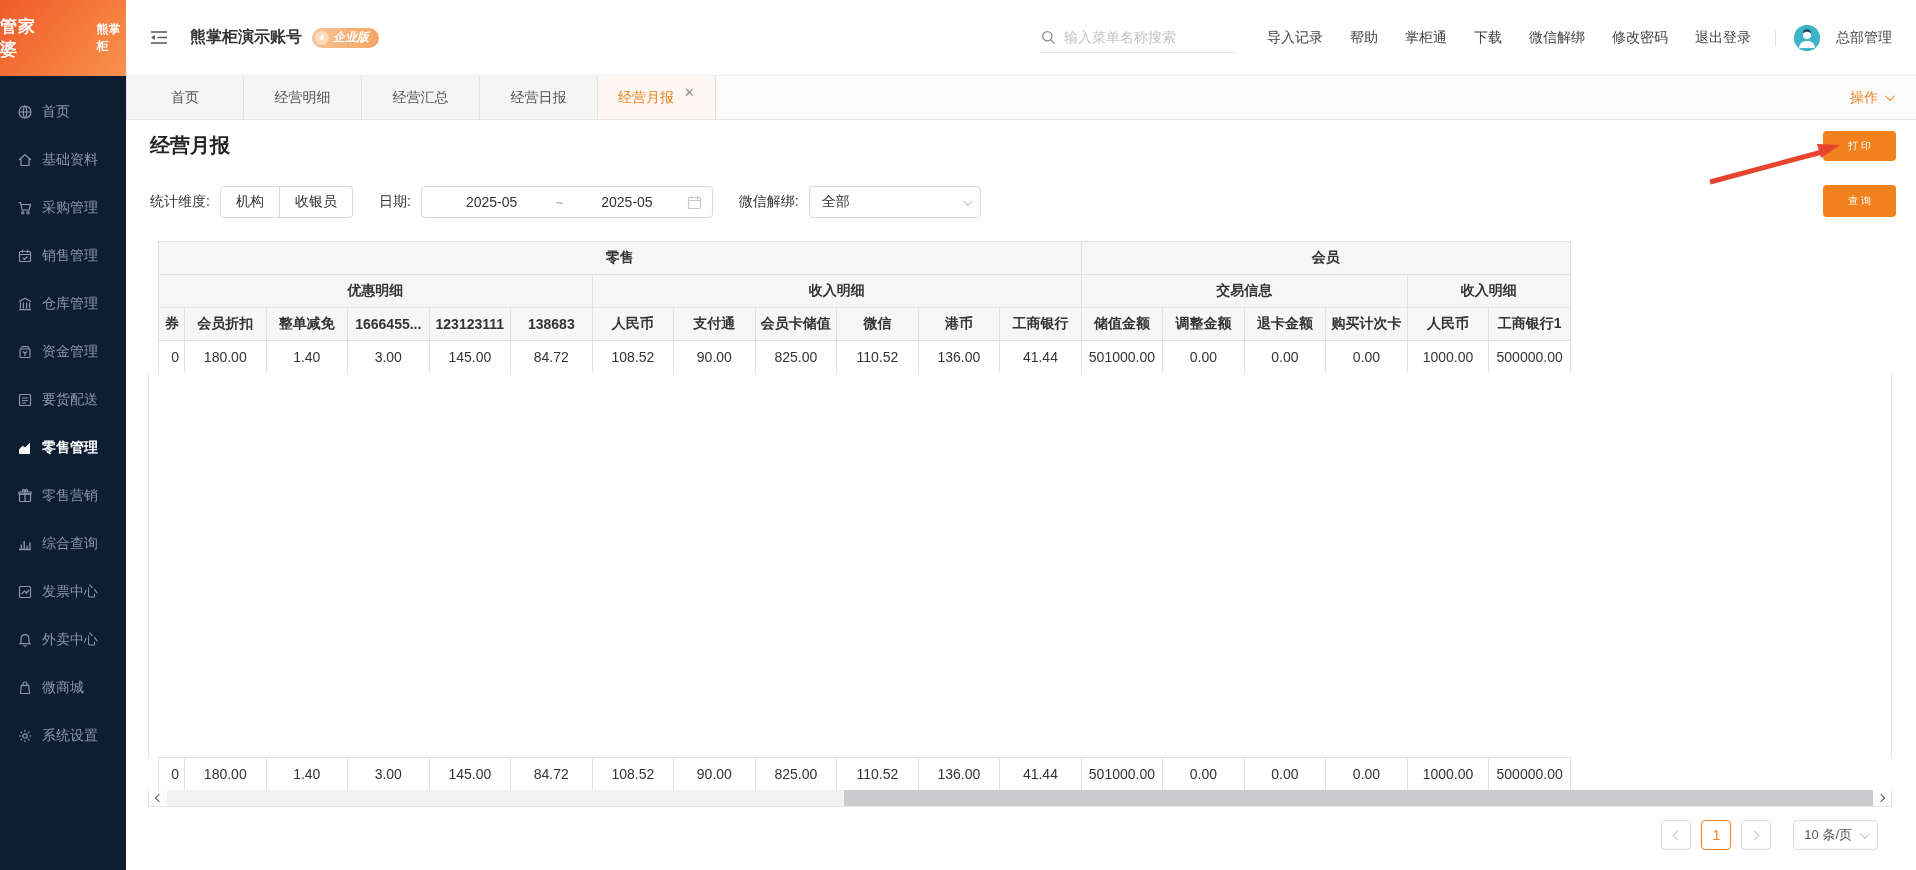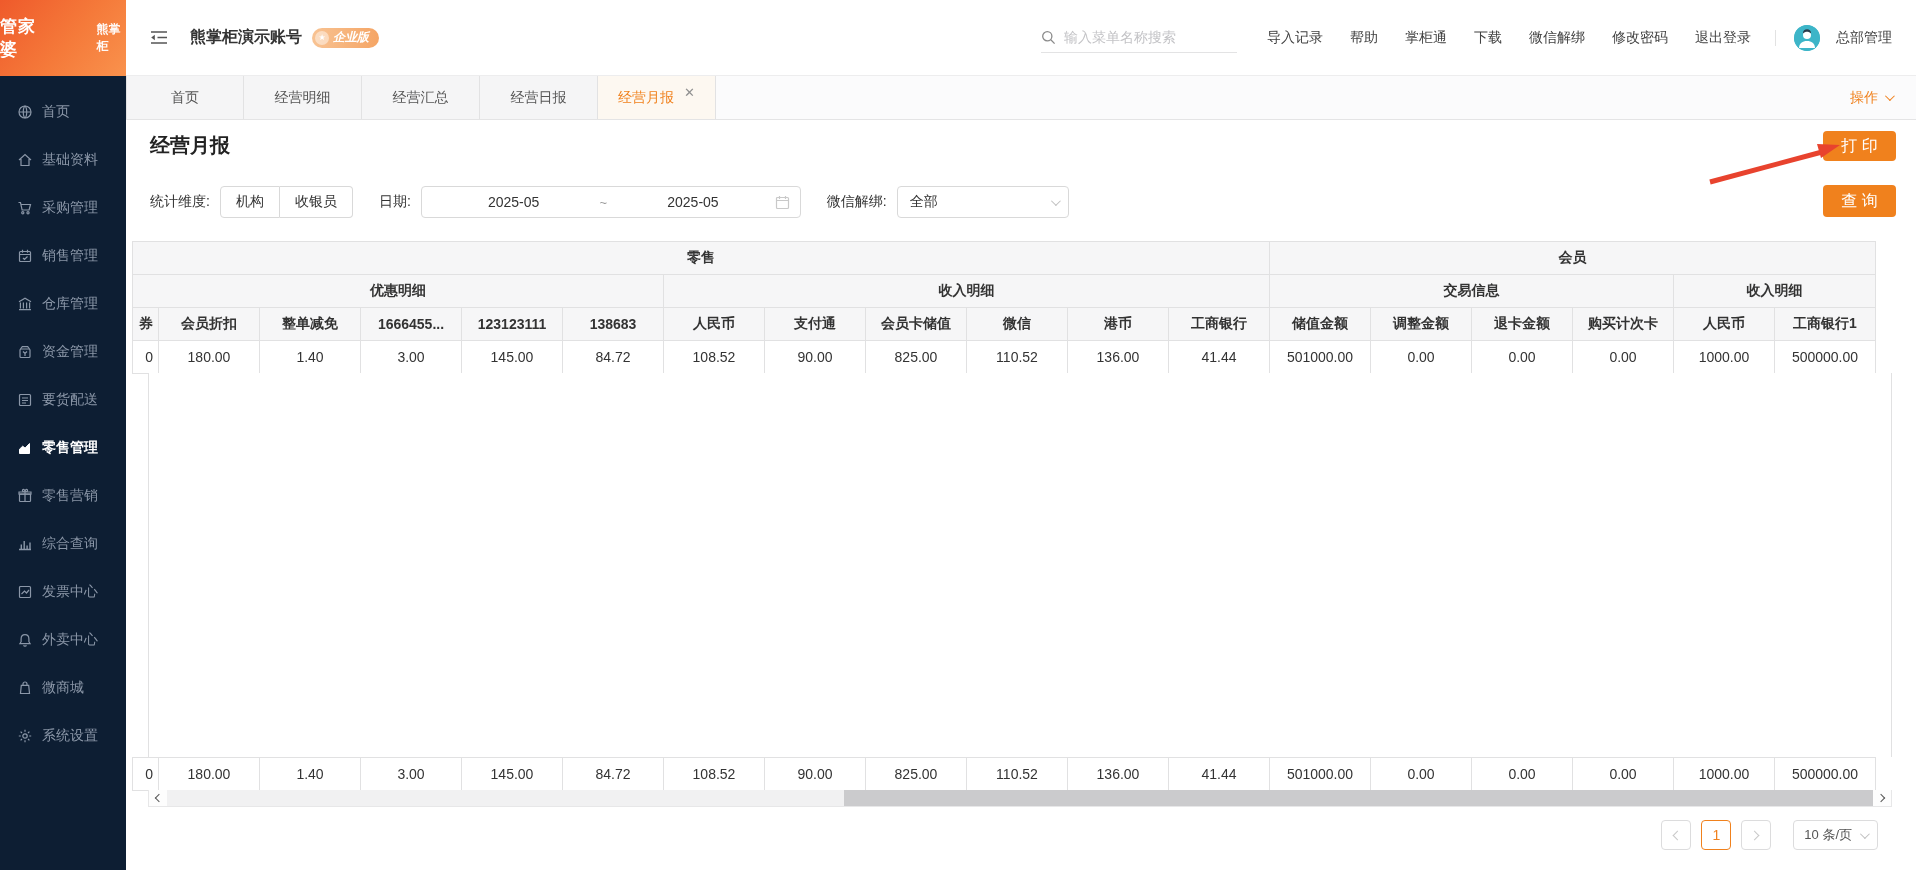--- a/index.html
+++ b/index.html
@@ -51,46 +51,46 @@
   .tab .close { margin-left:10px; color:#909090; font-size:13px; position:relative; top:-5px; }
   .tab-action { margin-left:auto; display:flex; align-items:center; gap:7px; padding-right:24px;
                 color:#f0811d; font-size:14px; cursor:pointer; }
   .chev { width:7px; height:7px; border-right:1.5px solid #f0811d; border-bottom:1.5px solid #f0811d;
           transform:rotate(45deg) translateY(-2px); }
 
   
   .content { position:absolute; left:126px; top:120px; right:0; bottom:0; background:#fff; }
   .page-title { position:absolute; left:24px; top:12px; font-size:20px; font-weight:bold; color:#222; }
   .btn-orange { position:absolute; right:20px; width:73px; height:30px; background:#f0811d;
-                color:#fff; font-size:16px; border:0; border-radius:4px; cursor:pointer;
+                color:#fff; font-size:10px; border:0; border-radius:4px; cursor:pointer;
                 display:flex; align-items:center; justify-content:center;
                 font-family:"Liberation Sans",sans-serif; }
   .btn-print { top:11px; }
   .btn-query { top:65px; height:32px; }
   .anno-arrow { position:absolute; left:1578px; top:18px; width:142px; height:52px; pointer-events:none; }
 
   .filters { position:absolute; left:24px; top:66px; height:32px; display:flex; align-items:center; }
   .f-label { font-size:14px; color:#333; margin-right:10px; white-space:nowrap; }
   .seg { display:flex; height:32px; margin-right:26px; }
   .seg .seg-btn { padding:4px 15px; display:flex; align-items:center; font-size:14px; color:#333;
                   background:#fff; border:1px solid #d9d9d9; cursor:pointer; }
   .seg .seg-btn:first-child { border-radius:4px 0 0 4px; }
   .seg .seg-btn:last-child { border-radius:0 4px 4px 0; border-left:0; }
-  .datebox { width:380px; height:32px; border:1px solid #d9d9d9; border-radius:4px; background:#fff;
+  .datebox { width:292px; height:32px; border:1px solid #d9d9d9; border-radius:4px; background:#fff;
              display:flex; align-items:center; margin-right:26px; padding:0 10px; }
   .datebox .dval { flex:1; text-align:center; font-size:14px; color:#333; }
   .datebox .dsep { color:#999; font-size:13px; padding:0 4px; }
   .selbox { width:172px; height:32px; border:1px solid #d9d9d9; border-radius:4px; background:#fff;
             display:flex; align-items:center; padding:0 10px 0 12px; cursor:pointer; }
   .selbox .sval { flex:1; font-size:14px; color:#333; }
   .chev-gray { width:7px; height:7px; border-right:1.5px solid #c0c0c0; border-bottom:1.5px solid #c0c0c0;
                transform:rotate(45deg) translateY(-2px); }
 
   
-  .tbl { position:absolute; left:6px; width:1744px; border-collapse:collapse; table-layout:fixed;
+  .tbl { position:absolute; left:32px; width:1413px; border-collapse:collapse; table-layout:fixed;
          background:#fff; }
   .tbl-main { top:121px; }
   .tbl th, .tbl td { border:1px solid #e1e1e2; height:33px; text-align:center; font-size:14px;
                      color:#333; overflow:hidden; white-space:nowrap; padding:0 2px; }
   .tbl th { background:#f6f6f7; font-weight:bold; }
   .tbl td { background:#fff; }
   .tbl th.clip, .tbl td.clip { padding-right:5px; text-align:right; }
   .tbl-body-empty { position:absolute; left:22px; top:253px; width:1744px; height:384px;
                     background:#fff; border-left:1px solid #e1e1e2; border-right:1px solid #e1e1e2; }
   .tbl-summary { top:637px; }

